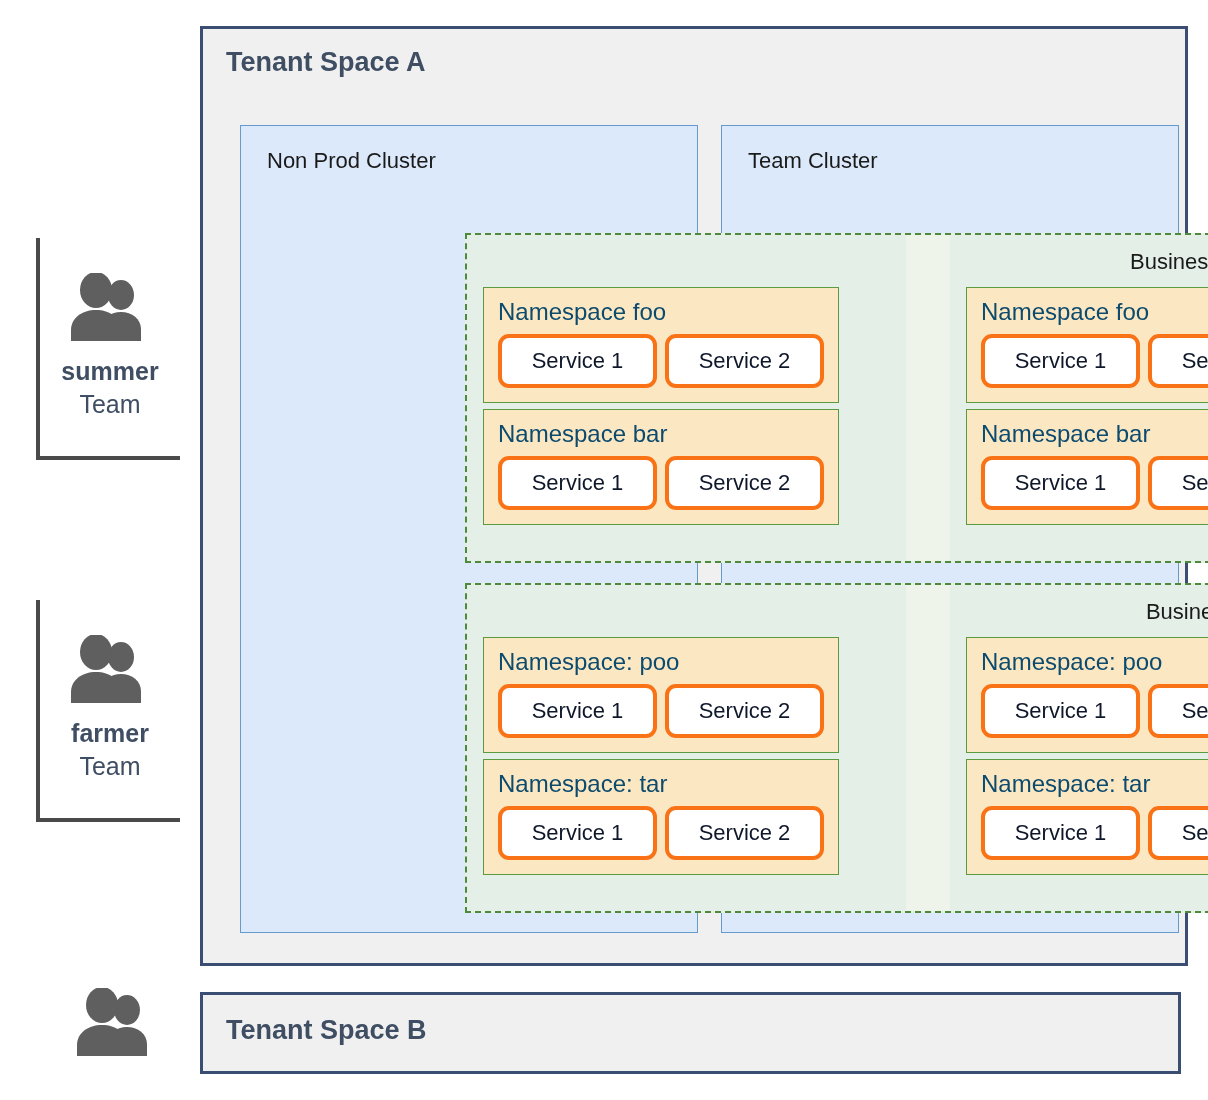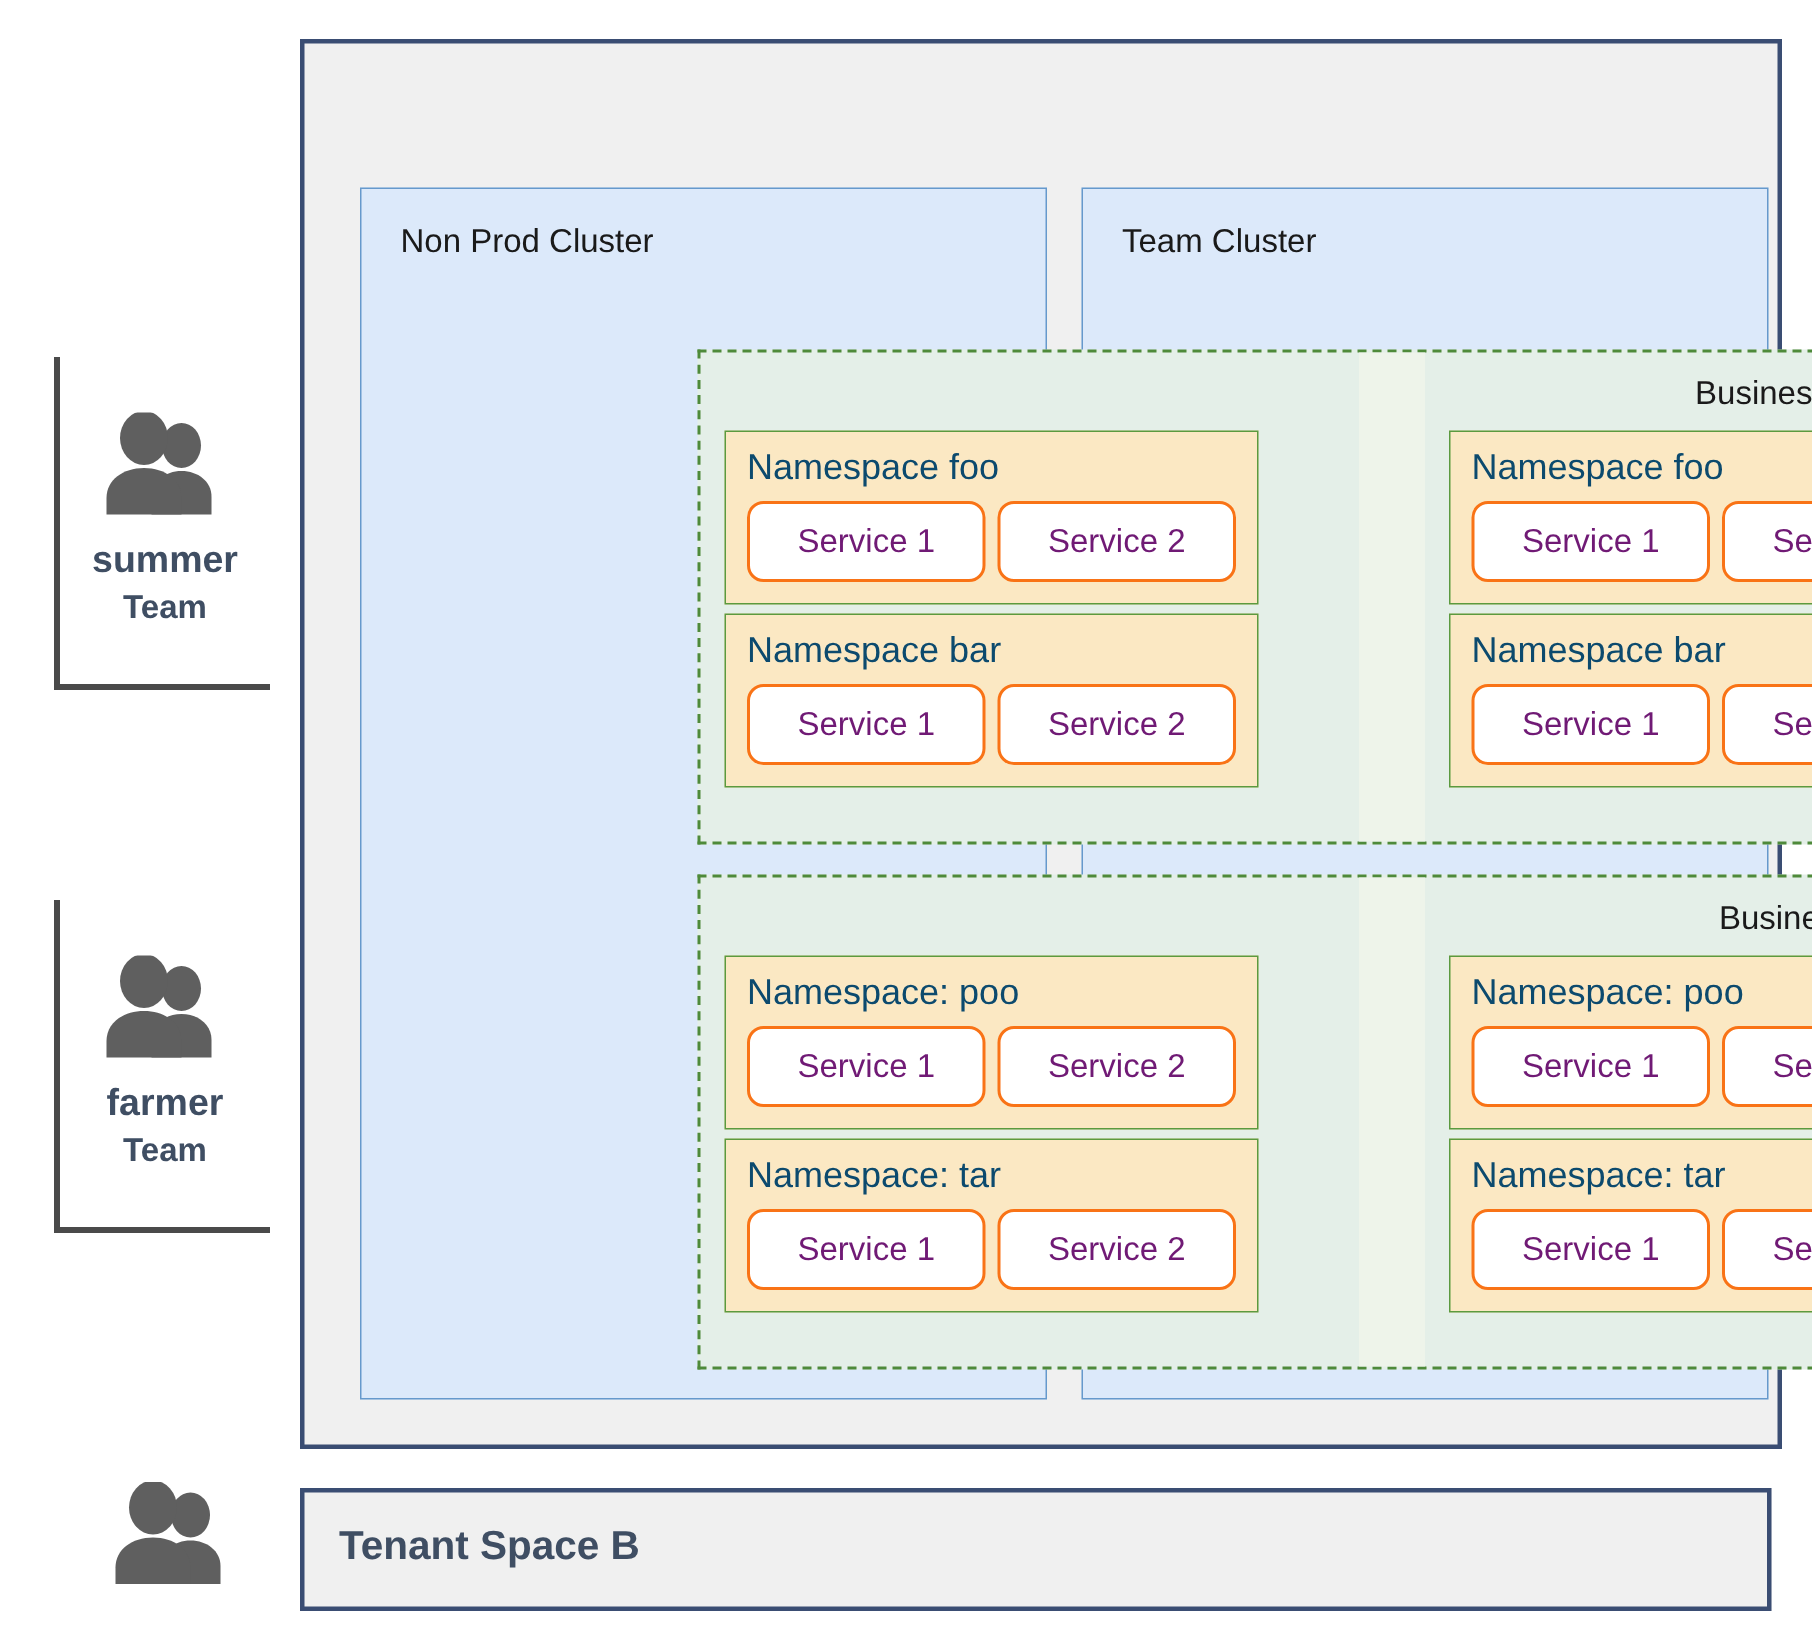--- a/index.html
+++ b/index.html
@@ -59,22 +59,22 @@
   .users-icon svg { display: block; }
   .team-name {
     font-size: 25px;
     font-weight: bold;
     color: #3f4e63;
     line-height: 1.32;
     text-align: center;
     margin-top: 8px;
   }
   .team-word {
-    font-size: 22px;
-    font-weight: bold;
+    font-size: 25px;
+    font-weight: normal;
     color: #3f4e63;
     line-height: 1.32;
     text-align: left;
   }
 
   
   .tenant-a {
     position: absolute;
     left: 200px;
     top: 26px;
@@ -168,29 +168,29 @@
     color: #0c4a6e;
     margin-bottom: 8px;
   }
   .svc-row {
     display: flex;
     gap: 8px;
   }
   .service {
     flex: 1 1 0;
     background: #ffffff;
-    border: 2px solid #f97316;
+    border: 4px solid #f97316;
     border-radius: 11px;
     box-sizing: border-box;
     height: 54px;
     display: flex;
     align-items: center;
     justify-content: center;
     font-size: 22px;
-    color: #701a75;
+    color: #0f172a;
   }
 
   
   .tenant-b {
     position: absolute;
     left: 200px;
     top: 992px;
     width: 981px;
     height: 82px;
     background: #f0f0f0;
@@ -249,20 +249,21 @@
       </span>
       <div class="team-name">farmer</div>
       <div class="team-word">Team</div>
     </div>
   </div>
 
 </div>
 
 <div class="tenant-a">
 
+  <div class="tenant-title">Tenant Space A</div>
 
   <div class="cluster nonprod">
     <div class="cluster-title">Non Prod Cluster</div>
   </div>
 
   <div class="cluster prod">
     <div class="cluster-title">Team Cluster</div>
   </div>
 
   <div class="business-band summer">

